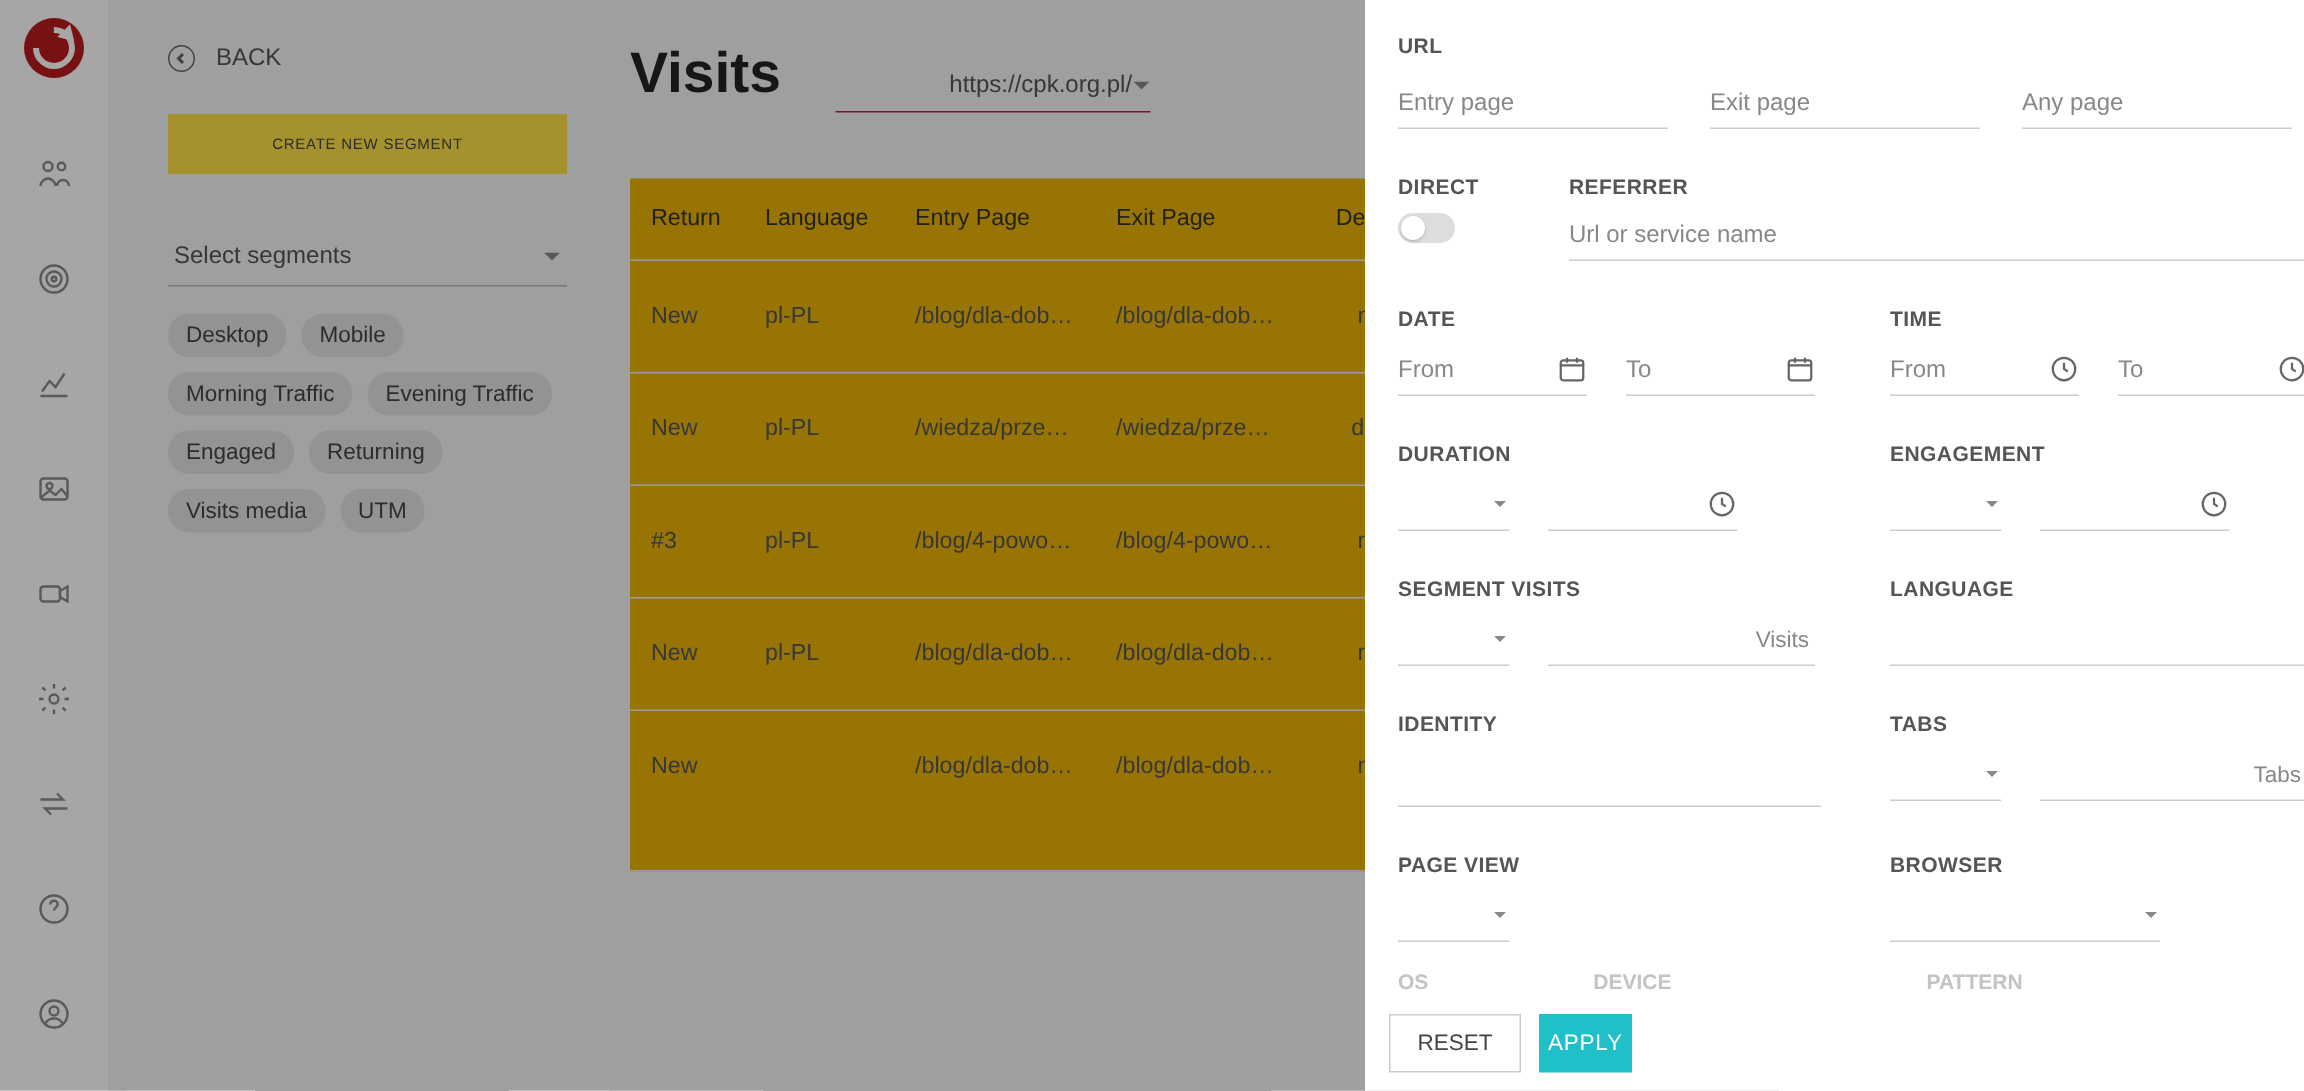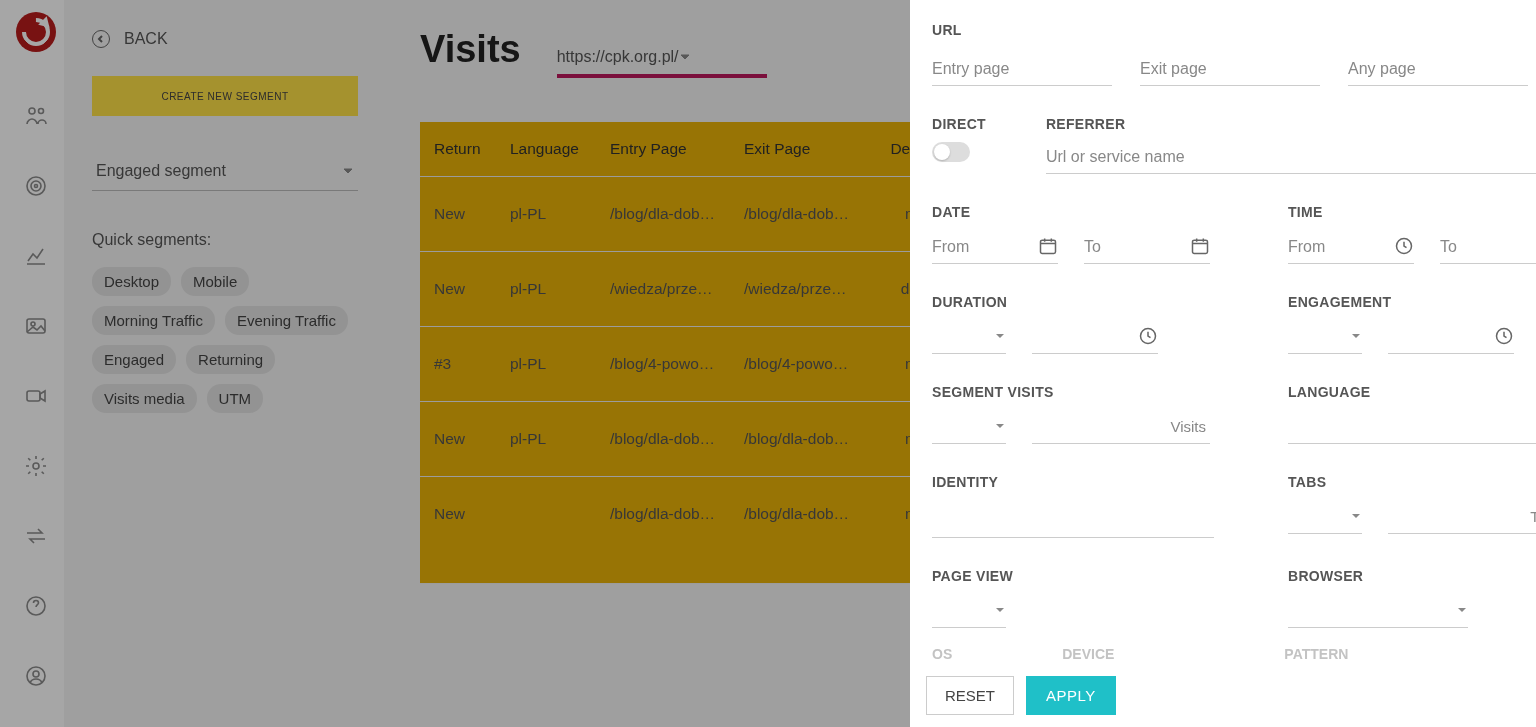--- a/index.html
+++ b/index.html
@@ -9,75 +9,75 @@
   .logo { position:absolute; top:0; left:0; width:72px; height:64px; display:flex; align-items:center; justify-content:center; background:#fff; }
   .logo-mark { width:40px; height:40px; border-radius:50%; background:#b91c1c; display:flex; align-items:center; justify-content:center; }
   .logo-mark::before { content:""; width:20px; height:20px; border:4px solid #fff; border-radius:50%; border-left-color:transparent; transform:rotate(45deg);}
   .logo-mark::after { content:""; position:absolute; width:0; height:0; border-left:10px solid #fff; border-top:6px solid transparent; border-bottom:6px solid transparent; transform: translate(10px,-8px) rotate(45deg); }
 
   
   .nav { position:absolute; top:64px; left:0; width:72px; height:663px; background:#fff; display:flex; flex-direction:column; align-items:center; padding-top:40px; gap:46px;}
   .nav .icon { width:24px; height:24px; stroke:#8a8a8a; fill:none; stroke-width:1.6; }
 
   
-  .sidebar { position:absolute; top:0; left:64px; width:322px; height:727px; background:#f5f5f5; padding:30px 28px;}
+  .sidebar { position:absolute; top:0; left:84px; width:322px; height:727px; background:#f5f5f5; padding:30px 28px;}
   .back { display:flex; align-items:center; gap:14px; font-size:16px; color:#555; margin-bottom:28px;}
   .back-arrow { width:18px; height:18px; border:1.5px solid #666; border-radius:50%; display:flex; align-items:center; justify-content:center;}
   .back-arrow svg{ width:10px;height:10px; stroke:#666; fill:none; stroke-width:2;}
   .create-seg { width:266px; height:40px; background:#fde047; border:none; font-size:10px; letter-spacing:.5px; color:#444; font-weight:500;}
   .select-seg { margin-top:40px; width:266px; border:none; border-bottom:1px solid #bbb; padding:6px 4px 10px; background:transparent; display:flex; justify-content:space-between; align-items:center; font-size:16px; color:#555;}
   .caret { width:12px;height:12px; stroke:#888; fill:#888;}
   .quick-lbl { margin-top:40px; font-size:16px; color:#555;}
   .chips { margin-top:18px; display:flex; flex-wrap:wrap; gap:10px 10px;}
   .chip { background:#e2e2e2; border-radius:14px; padding:6px 12px; font-size:15px; color:#444;}
 
   
   .main { position:absolute; top:0; left:394px; width:516px; height:727px; padding:28px 0 0 26px;}
   .title-row { display:flex; align-items:baseline; gap:36px;}
   .title { font-size:38px; font-weight:800; color:#222;}
-  .site-select { border:none; border-bottom:4px solid #be185d; width:210px; padding:4px 0 8px; display:flex; justify-content:flex-start; align-items:center; font-size:16px; color:#555;}
+  .site-select { border:none; border-bottom:1px solid #be185d; width:210px; padding:4px 0 8px; display:flex; justify-content:flex-end; align-items:center; font-size:16px; color:#555;}
   table { margin-top:44px; width:498px; border-collapse:collapse; font-size:15.5px; color:#444; background:#eab308;}
   th { text-align:left; font-weight:500; padding:18px 0 18px 14px; color:#333; font-size:15.5px; border-bottom:1px solid #eee;}
   td { padding:28px 0 28px 14px; border-bottom:1px solid #f0f0f0; overflow:hidden; text-overflow:ellipsis; white-space:nowrap; color:#555;}
   th:nth-child(1),td:nth-child(1){width:76px;}
   th:nth-child(2),td:nth-child(2){width:100px;}
   th:nth-child(3),td:nth-child(3){width:134px;}
   th:nth-child(4),td:nth-child(4){width:134px;}
   th:nth-child(5),td:nth-child(5){width:54px; text-align:right; padding-right:0;}
   tbody tr:last-child td { padding-bottom:60px;}
 
   
   .dim { position:absolute; top:0; left:0; width:910px; height:727px; background:rgba(0,0,0,.35);}
 
   
   .drawer { position:absolute; top:0; right:0; width:626px; height:727px; background:#fff; padding:22px 0 0 22px; overflow:hidden;margin-left:46px;}
   .section-lbl { font-size:14px; font-weight:700; color:#555; letter-spacing:.3px;}
   .row { display:flex; }
   .underline-input { border:none; border-bottom:1px solid #ccc; background:transparent; height:34px; font-size:16px; color:#333; }
   .underline-input::placeholder { color:#888; }
   .gap { height:30px; }
-  .two-col { display:flex; gap:74px; }
+  .two-col { display:flex; gap:46px; }
   .col { width:282px; flex:none; }
   .inp-pair { display:flex; gap:26px; margin-top:10px;}
   .inp-icon { position:relative; }
   .inp-icon input { width:126px;}
   .inp-icon svg { position:absolute; right:0; top:6px; width:20px; height:20px; stroke:#666; fill:none; stroke-width:1.8;}
   .sel-small { position:relative; width:74px; border-bottom:1px solid #ccc; height:34px;}
   .sel-small svg { position:absolute; right:0; top:10px; width:12px;height:12px; fill:#888;}
   .and-inp { width:178px;}
   .suffix { position:absolute; right:4px; top:8px; color:#888; font-size:15px;}
   .relpos { position:relative;}
   .single-inp { width:282px; }
 
   .toggle { width:38px; height:20px; border-radius:10px; background:#ddd; position:relative; margin-top:10px;}
   .toggle::before { content:""; position:absolute; width:16px;height:16px; border-radius:50%; background:#fff; top:2px; left:2px; box-shadow:0 1px 2px rgba(0,0,0,.2);}
 
   .actions { position:absolute; bottom:12px; left:16px; display:flex; gap:12px;}
   .btn-reset { background:#fff; border:1px solid #ccc; padding:10px 18px; font-size:15px; color:#444;}
-  .btn-apply { background:#1fc0c8; border:none; padding:10px 20px; color:#fff; font-size:15px; letter-spacing:.5px;}
+  .btn-apply { background:#1fc0c8; border:none; padding:10px 6px; color:#fff; font-size:15px; letter-spacing:.5px;}
 
   .faded { color:#c3c3c3; font-size:14px; font-weight:700; }
 </style>
 </head>
 <body>
 
 <div class="logo">
   <div class="logo-mark"></div>
 </div>
 
@@ -126,26 +126,25 @@
   <div class="back">
     <span class="back-arrow">
         <svg viewBox="0 0 10 10">
           <path d="M6 2L3 5l3 3"></path>
         </svg>
       </span>
     <span>BACK</span>
   </div>
   <button class="create-seg">CREATE NEW SEGMENT</button>
   <div class="select-seg">
-    <span>Engaged segment</span>
+    <span>Select segments</span>
     <svg class="caret" viewBox="0 0 12 12">
         <path d="M2 4l4 4 4-4z"></path>
       </svg>
   </div>
-  <div class="quick-lbl">Quick segments:</div>
   <div class="chips">
     <span class="chip">Desktop</span>
     <span class="chip">Mobile</span>
     <span class="chip">Morning Traffic</span>
     <span class="chip">Evening Traffic</span>
     <span class="chip">Engaged</span>
     <span class="chip">Returning</span>
     <span class="chip">Visits media</span>
     <span class="chip">UTM</span>
   </div>

